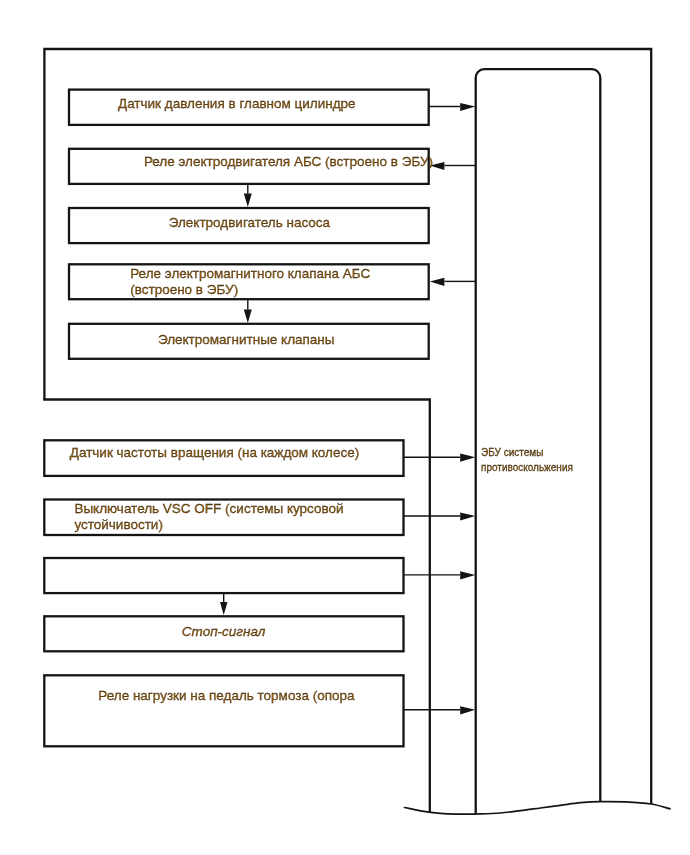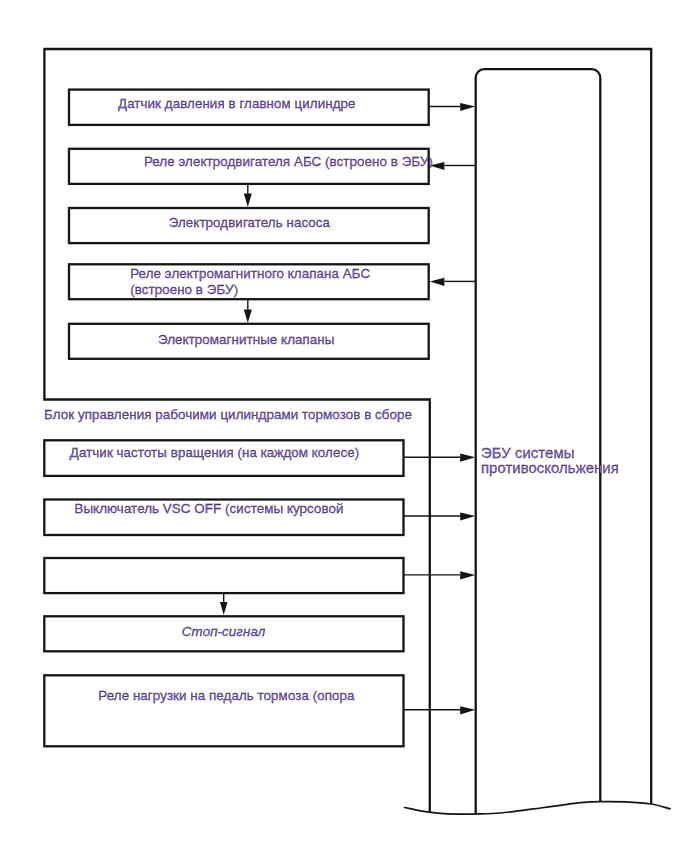--- a/index.html
+++ b/index.html
@@ -1,21 +1,21 @@
 <!DOCTYPE html>
 <html><head>
 <meta charset="utf-8">
 <title>Схема системы противоскольжения</title>
 <style>
   html,body{margin:0;padding:0;background:#ffffff;}
   body{width:690px;height:855px;overflow:hidden;font-family:"Liberation Sans",sans-serif;}
   #stage{position:relative;width:690px;height:855px;background:#ffffff;}
   svg#art{position:absolute;left:0;top:0;width:690px;height:855px;}
   .lbl{position:absolute;-webkit-font-smoothing:antialiased;transform:translateZ(0);
-       font-family:"Liberation Sans",sans-serif;font-size:13.5px;color:#8b5cf6;
+       font-family:"Liberation Sans",sans-serif;font-size:13.5px;color:#a16207;
        white-space:pre;-webkit-text-stroke:0.28px #121212;line-height:16.2px;}
   .lbl div{line-height:inherit;}
 </style>
 </head>
 <body>
 
 <div id="stage">
 
   <svg id="art" viewBox="0 0 690 855">
   <g transform="translate(0.5,0.5)">
@@ -68,19 +68,18 @@
 
   </g>
   </svg>
 
   <div class="lbl" style="left:118px;top:96px;"><span>Датчик давления в главном цилиндре</span></div>
   <div class="lbl" style="left:99.9px;top:154.3px;margin-left:44px;"><span>Реле электродвигателя АБС (встроено в ЭБУ)</span></div>
   <div class="lbl" style="left:168.7px;top:214.8px;"><span>Электродвигатель насоса</span></div>
   <div class="lbl" style="left:130.2px;top:266.2px;"><div>Реле электромагнитного клапана АБС</div><div>(встроено в ЭБУ)</div></div>
   <div class="lbl" style="left:157.9px;top:332px;"><span>Электромагнитные клапаны</span></div>
   <div class="lbl" style="left:69.8px;top:445px;"><span>Датчик частоты вращения (на каждом колесе)</span></div>
-  <div class="lbl" style="left:74.4px;top:500.9px;"><div>Выключатель VSC OFF (системы курсовой</div></div>
+  <div class="lbl" style="left:74.4px;top:500.9px;"><div>Выключатель VSC OFF (системы курсовой</div><div>устойчивости)</div></div>
   <div class="lbl" style="left:181.8px;top:623.9px;font-style:italic;"><span>Стоп-сигнал</span></div>
   <div class="lbl" style="left:98.3px;top:687.7px;"><div>Реле нагрузки на педаль тормоза (опора</div></div>
-  <div class="lbl" style="left:44px;top:406.8px;"><span>Блок управления рабочими цилиндрами тормозов в сборе</span></div>
-  <div class="lbl" style="left:481px;top:446.3px;font-size:15px;line-height:14.7px;"><div>ЭБУ системы</div><div>противоскольжения</div></div>
+  <div class="lbl" style="left:481px;top:446.3px;font-size:10px;line-height:14.7px;"><div>ЭБУ системы</div><div>противоскольжения</div></div>
 
 </div>
 
 </body></html>

